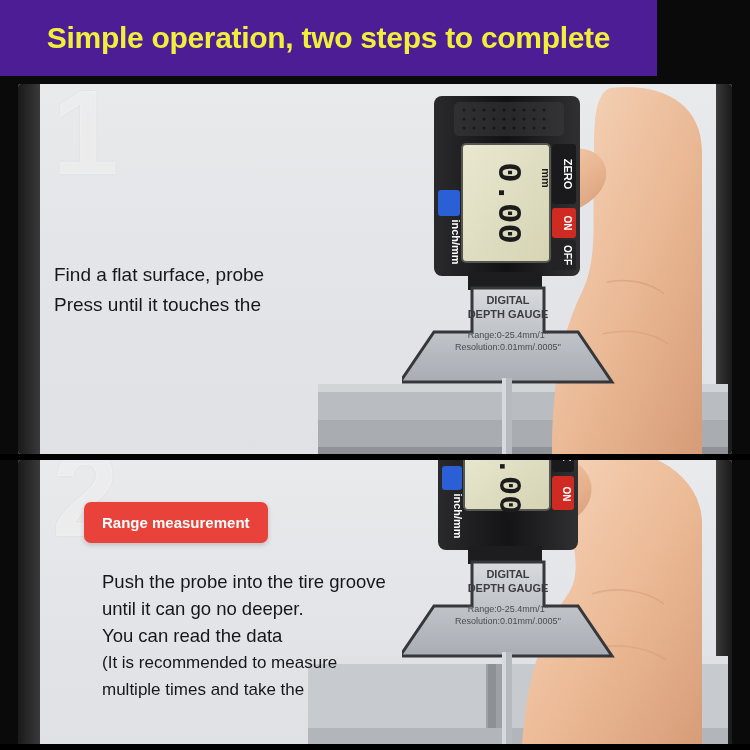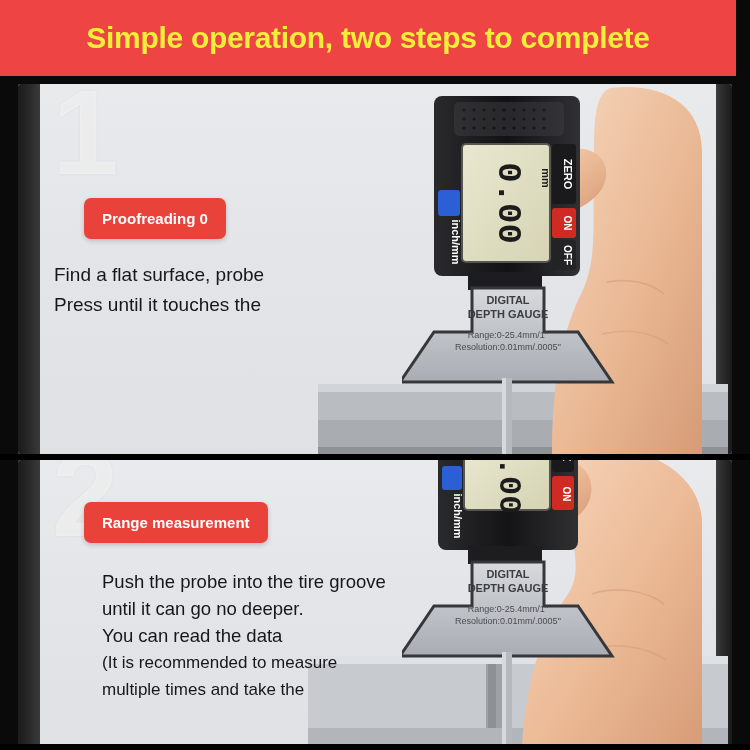--- a/index.html
+++ b/index.html
@@ -18,23 +18,23 @@
     width: 750px;
     height: 750px;
     background: #0a0a0a;
     overflow: hidden;
   }
 
   
   .header {
     position: absolute;
     left: 0; top: 0;
-    width: 736px;
+    width: 657px;
     height: 76px;
-    background: #ef4444;
+    background: #4c1d95;
     display: flex;
     align-items: center;
     justify-content: center;
   }
   .header-title {
     color: #f2ef3a;
     font-size: 30px;
     font-weight: bold;
     letter-spacing: -0.3px;
     white-space: nowrap;
@@ -154,21 +154,20 @@
       <rect x="300" y="300" width="410" height="70" fill="#b9bcc0"></rect>
       <rect x="300" y="300" width="410" height="8" fill="#d2d5d8"></rect>
       <rect x="300" y="336" width="410" height="34" fill="#a9adb2"></rect>
       <rect x="300" y="363" width="410" height="7" fill="#8f9398"></rect>
 
       <rect x="22" y="300" width="282" height="70" fill="#cfd2d6" opacity="0.0"></rect>
     </svg>
 
     <div class="step-num">1</div>
 
-    <div class="badge badge-1">Proofreading 0</div>
 
     <div class="instructions instructions-1">
       <div>Find a flat surface, probe</div>
       <div>Press until it touches the</div>
     </div>
 
     <svg class="gauge gauge-1" viewBox="0 0 300 372">
       <defs>
         <linearGradient id="skin1" x1="0" y1="0" x2="1" y2="1">
           <stop offset="0%" stop-color="#f6d7bd"></stop>

